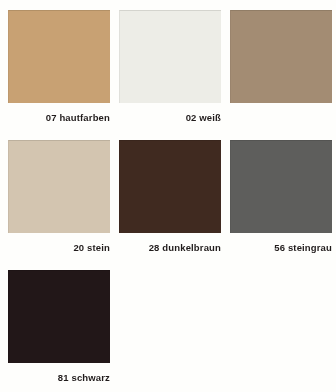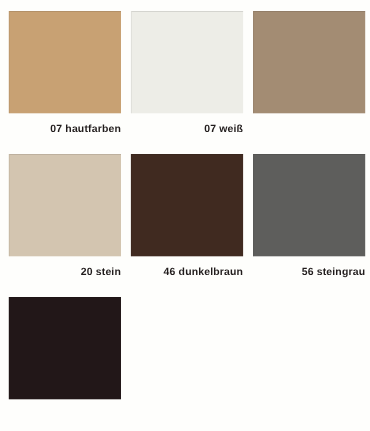--- a/index.html
+++ b/index.html
@@ -61,43 +61,44 @@
 
 <div id="swatch-grid">
 
   <div class="swatch-row">
     <div class="swatch-cell">
       <div class="swatch-chip" style="background-color: rgb(200, 161, 115);"></div>
       <div class="swatch-label" style="color: rgb(33, 28, 28);">07 hautfarben</div>
     </div>
     <div class="swatch-cell">
       <div class="swatch-chip" style="background-color: rgb(237, 237, 231);"></div>
-      <div class="swatch-label" style="color: rgb(33, 28, 28);">07 weiß</div>
+      <div class="swatch-label" style="color: rgb(33, 28, 28);">02 weiß</div>
     </div>
     <div class="swatch-cell">
       <div class="swatch-chip" style="background-color: rgb(163, 140, 115);"></div>
     </div>
   </div>
 
   <div class="swatch-row">
     <div class="swatch-cell">
       <div class="swatch-chip" style="background-color: rgb(211, 197, 176);"></div>
       <div class="swatch-label" style="color: rgb(33, 28, 28);">20 stein</div>
     </div>
     <div class="swatch-cell">
       <div class="swatch-chip" style="background-color: rgb(64, 42, 32);"></div>
-      <div class="swatch-label" style="color: rgb(33, 28, 28);">46 dunkelbraun</div>
+      <div class="swatch-label" style="color: rgb(33, 28, 28);">28 dunkelbraun</div>
     </div>
     <div class="swatch-cell">
       <div class="swatch-chip" style="background-color: rgb(94, 94, 92);"></div>
       <div class="swatch-label" style="color: rgb(33, 28, 28);">56 steingrau</div>
     </div>
   </div>
 
   <div class="swatch-row">
     <div class="swatch-cell">
       <div class="swatch-chip" style="background-color: rgb(34, 23, 24);"></div>
+      <div class="swatch-label" style="color: rgb(33, 28, 28);">81 schwarz</div>
     </div>
     <div class="swatch-cell empty"></div>
     <div class="swatch-cell empty"></div>
   </div>
 
 </div>
 
 </body></html>

